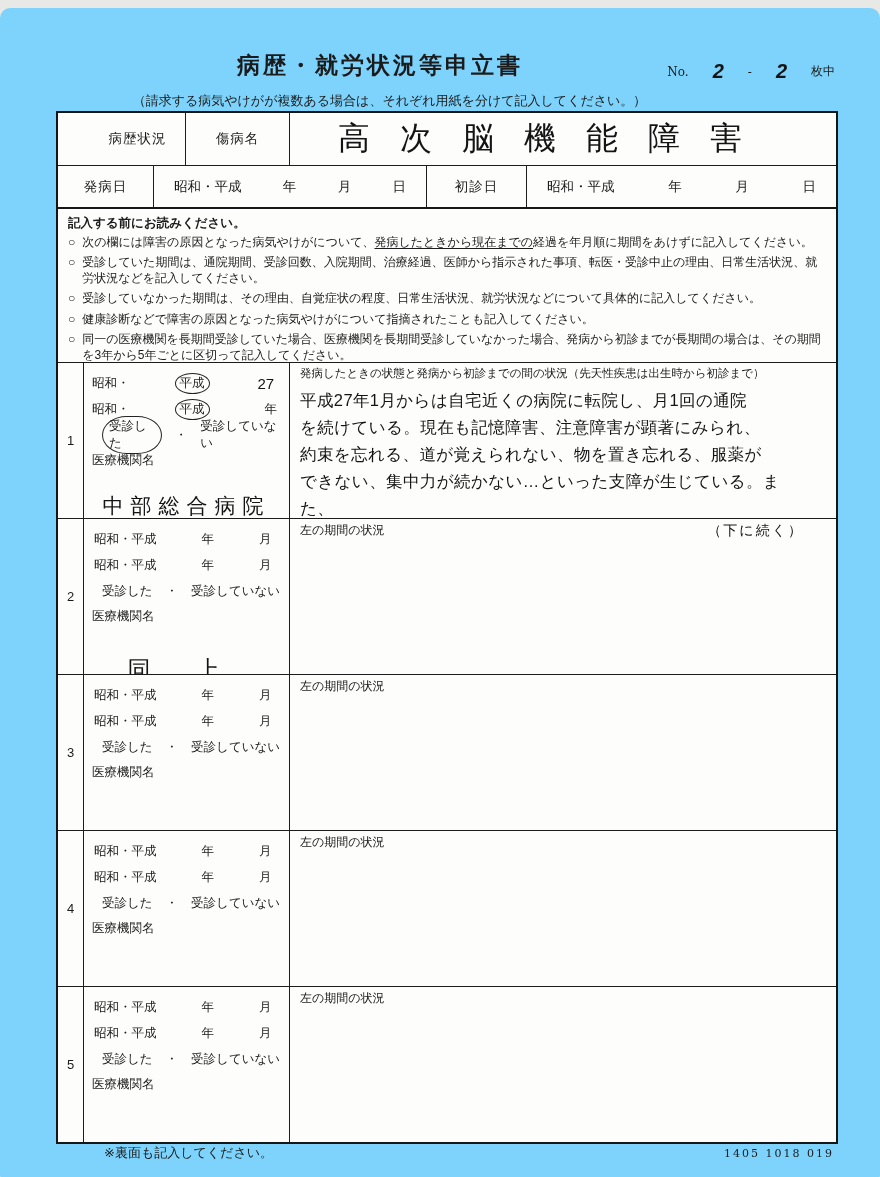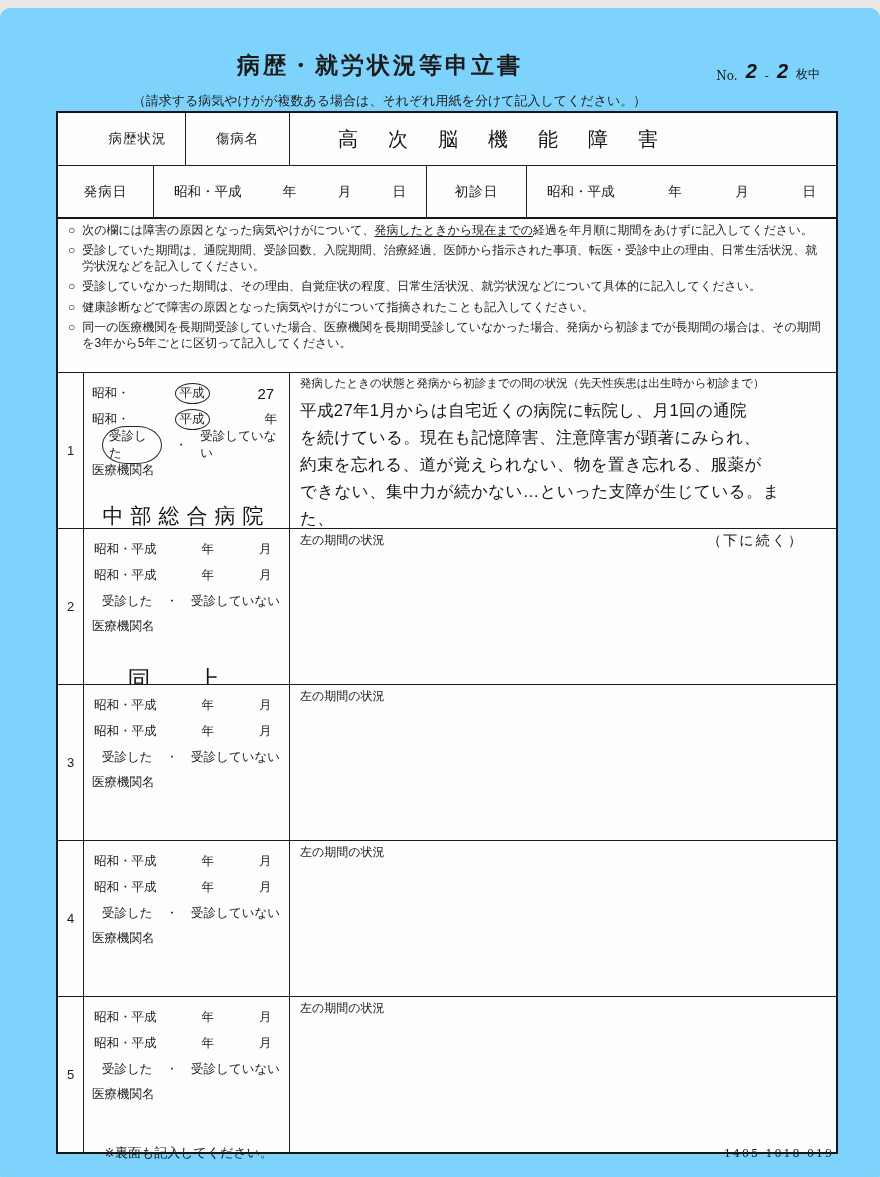--- a/index.html
+++ b/index.html
@@ -5,39 +5,39 @@
   html,body{margin:0;padding:0;background:#e8e8e6;}
   .sheet{
     position:relative;width:880px;height:1177px;margin:8px auto;
     background:#7dd3fc;color:#1b1b1b;overflow:hidden;
     font-family:"Liberation Sans","DejaVu Sans",sans-serif;
     border-radius:10px;
   }
   
   .title{position:absolute;top:42px;left:0;width:760px;text-align:center;
     font-size:23px;font-weight:bold;letter-spacing:3px;}
-  .no-block{position:absolute;top:52px;right:60px;display:flex;align-items:flex-end;gap:8px;}
+  .no-block{position:absolute;top:52px;right:45px;display:flex;align-items:center;gap:24px;}
   .no-label{font-size:12px;font-family:"DejaVu Serif",serif;}
   .no-hw{font-size:20px;font-weight:bold;font-style:italic;}
   .no-suffix{font-size:12px;}
   .subtitle{position:absolute;top:84px;left:0;width:779px;text-align:center;font-size:13px;}
   
   .form-table{position:absolute;left:56px;top:103px;width:782px;box-sizing:border-box;
     border:2.5px solid #161616;background:#fdfdfb;}
   .trow{display:flex;box-sizing:border-box;border-top:1.5px solid #1c1c1c;}
   .trow.first{border-top:none;padding-left:32px;}
   .cell{box-sizing:border-box;border-right:1.5px solid #1c1c1c;}
   .cell.last{border-right:none;}
   .c-center{display:flex;align-items:center;justify-content:center;}
   
   .rowA{height:52px;}
-  .rowB{height:52px;}
+  .rowB{height:42px;}
   .lab{font-size:13.5px;letter-spacing:1px;}
   .disease-val{flex:1;display:flex;align-items:center;padding-left:48px;
-    font-size:20px;letter-spacing:30px;font-weight:500;white-space:nowrap;overflow:hidden;}
+    font-size:32px;letter-spacing:30px;font-weight:500;white-space:nowrap;overflow:hidden;}
   .date-spread{display:flex;align-items:center;justify-content:space-between;
     padding:0 20px;font-size:13.5px;}
   
   .instr{display:block;height:155px;padding:4px 10px 0 10px;box-sizing:border-box;
     border-top:2px solid #161616;overflow:hidden;}
   .instr-heading{font-size:12.5px;font-weight:bold;margin:2px 0 3px 0;}
   .bullet{display:flex;gap:7px;font-size:12px;line-height:1.32;margin-bottom:4.5px;}
   .bullet-marker{flex:0 0 auto;}
   .bullet-text{flex:1;}
   .uline{text-decoration:underline;text-underline-offset:2px;}
@@ -100,20 +100,21 @@
       <div class="cell c-center lab" style="flex:0 0 100px;">初診日</div>
       <div class="cell last date-spread" style="flex:1;">
         <span>昭和・平成</span>
         <span>年</span>
         <span>月</span>
         <span>日</span>
       </div>
     </div>
 
     <div class="trow instr">
+      <div class="instr-heading">記入する前にお読みください。</div>
       <div class="bullet">
         <span class="bullet-marker">○</span>
         <span class="bullet-text"><span>次の欄には障害の原因となった病気やけがについて、</span><span class="uline">発病したときから現在までの</span><span>経過を年月順に期間をあけずに記入してください。</span></span>
       </div>
       <div class="bullet">
         <span class="bullet-marker">○</span>
         <span class="bullet-text">受診していた期間は、通院期間、受診回数、入院期間、治療経過、医師から指示された事項、転医・受診中止の理由、日常生活状況、就労状況などを記入してください。</span>
       </div>
       <div class="bullet">
         <span class="bullet-marker">○</span>

